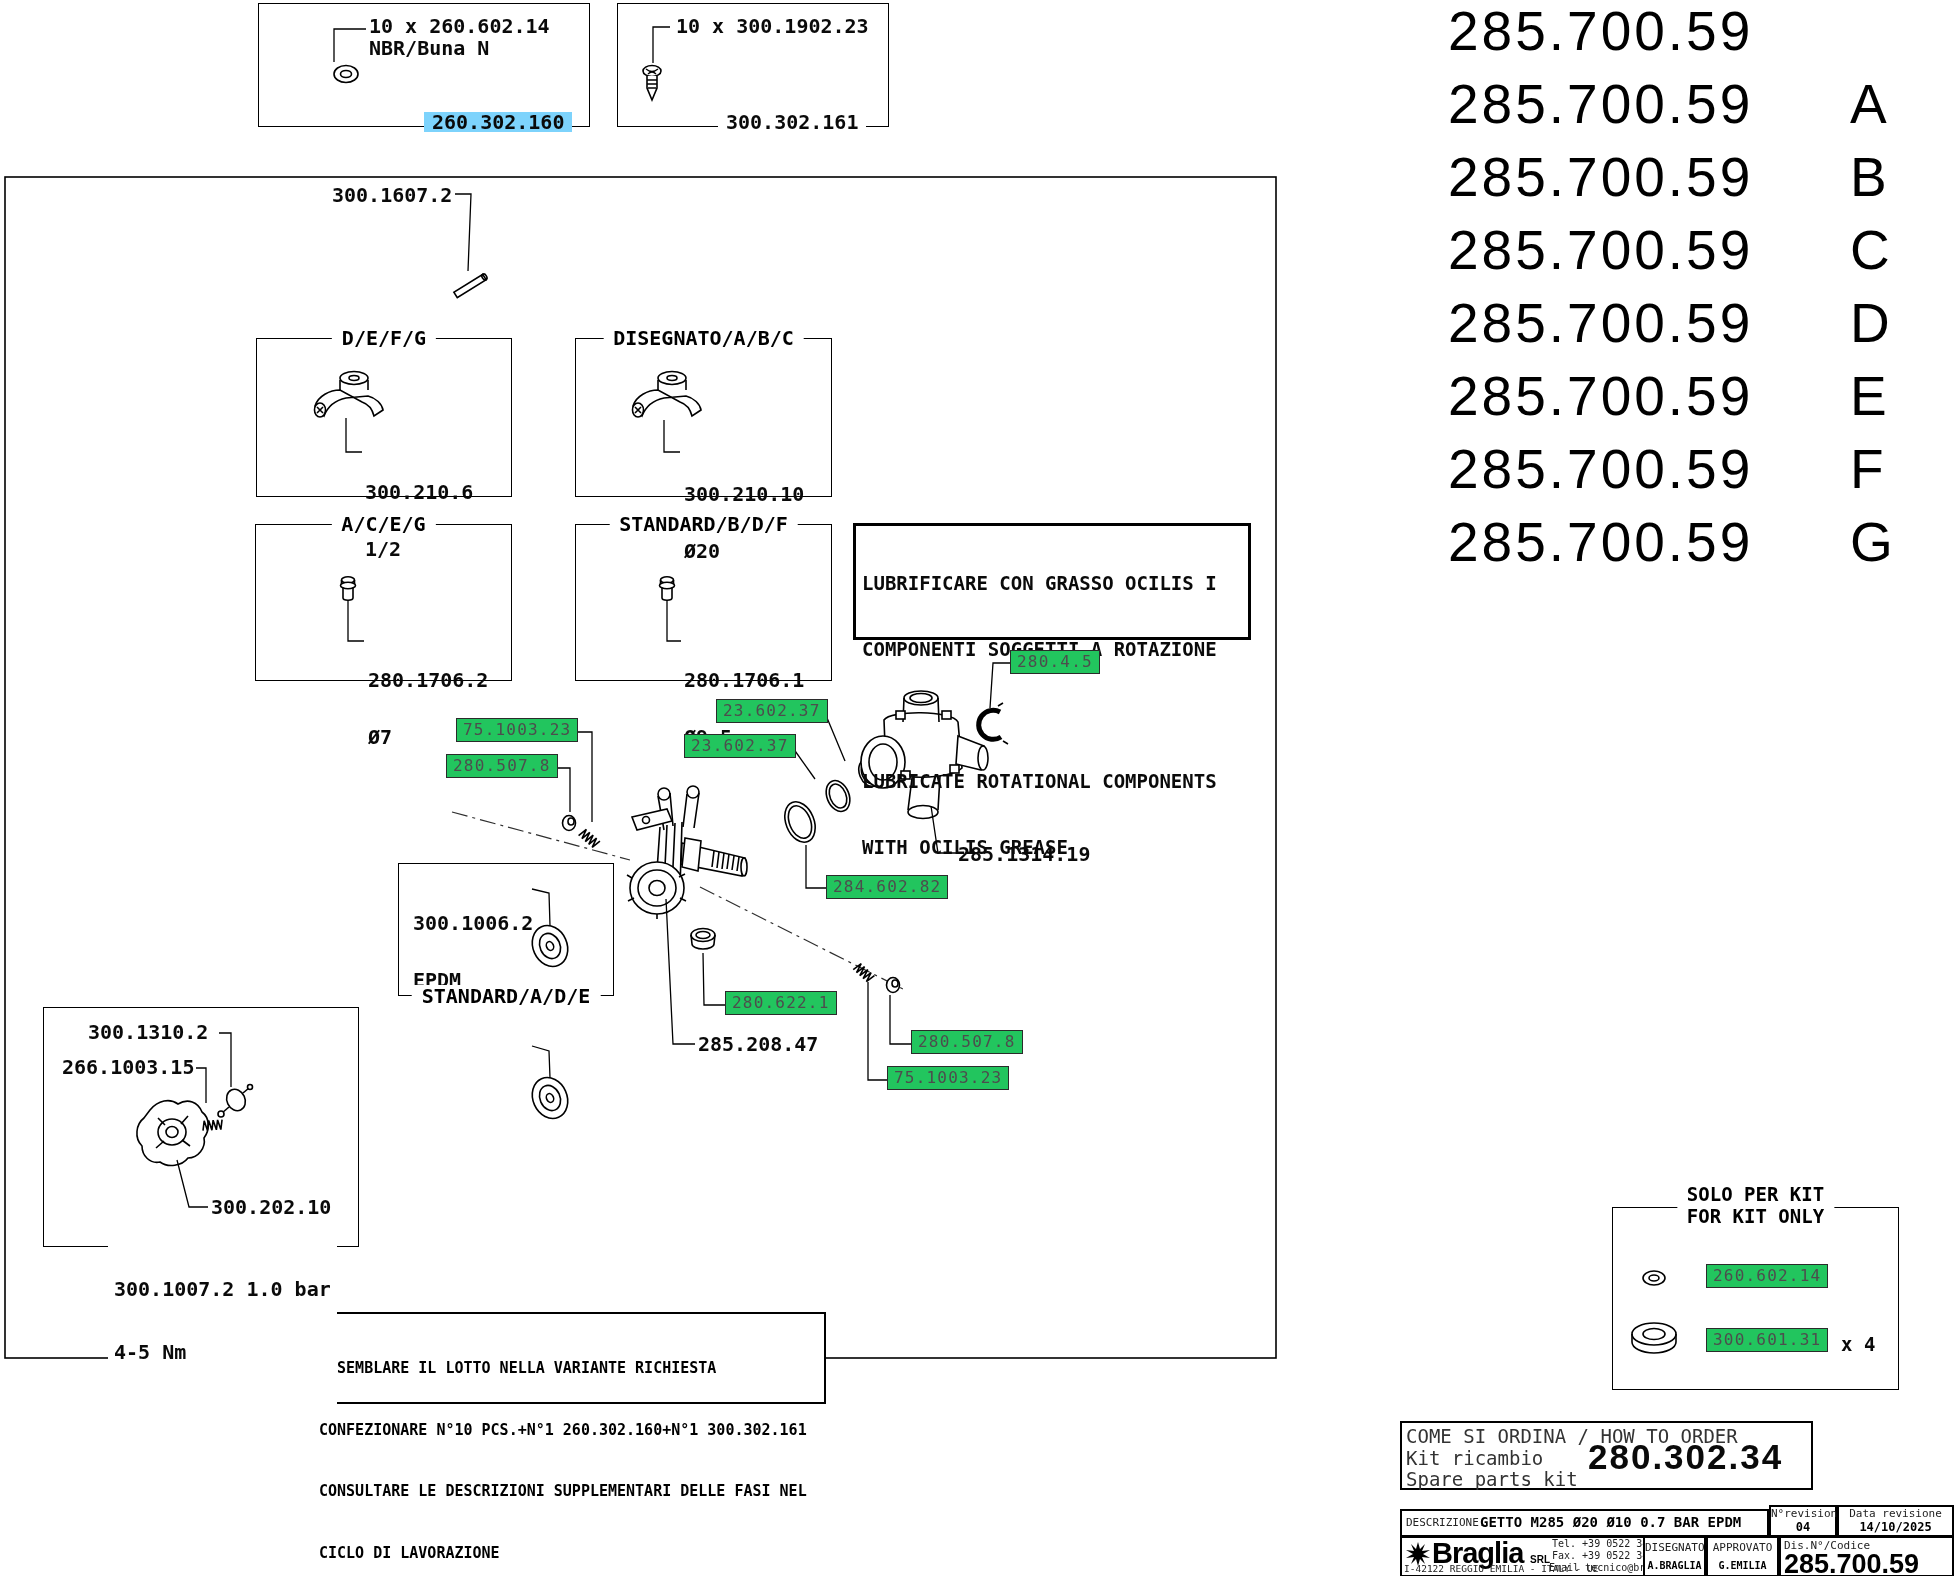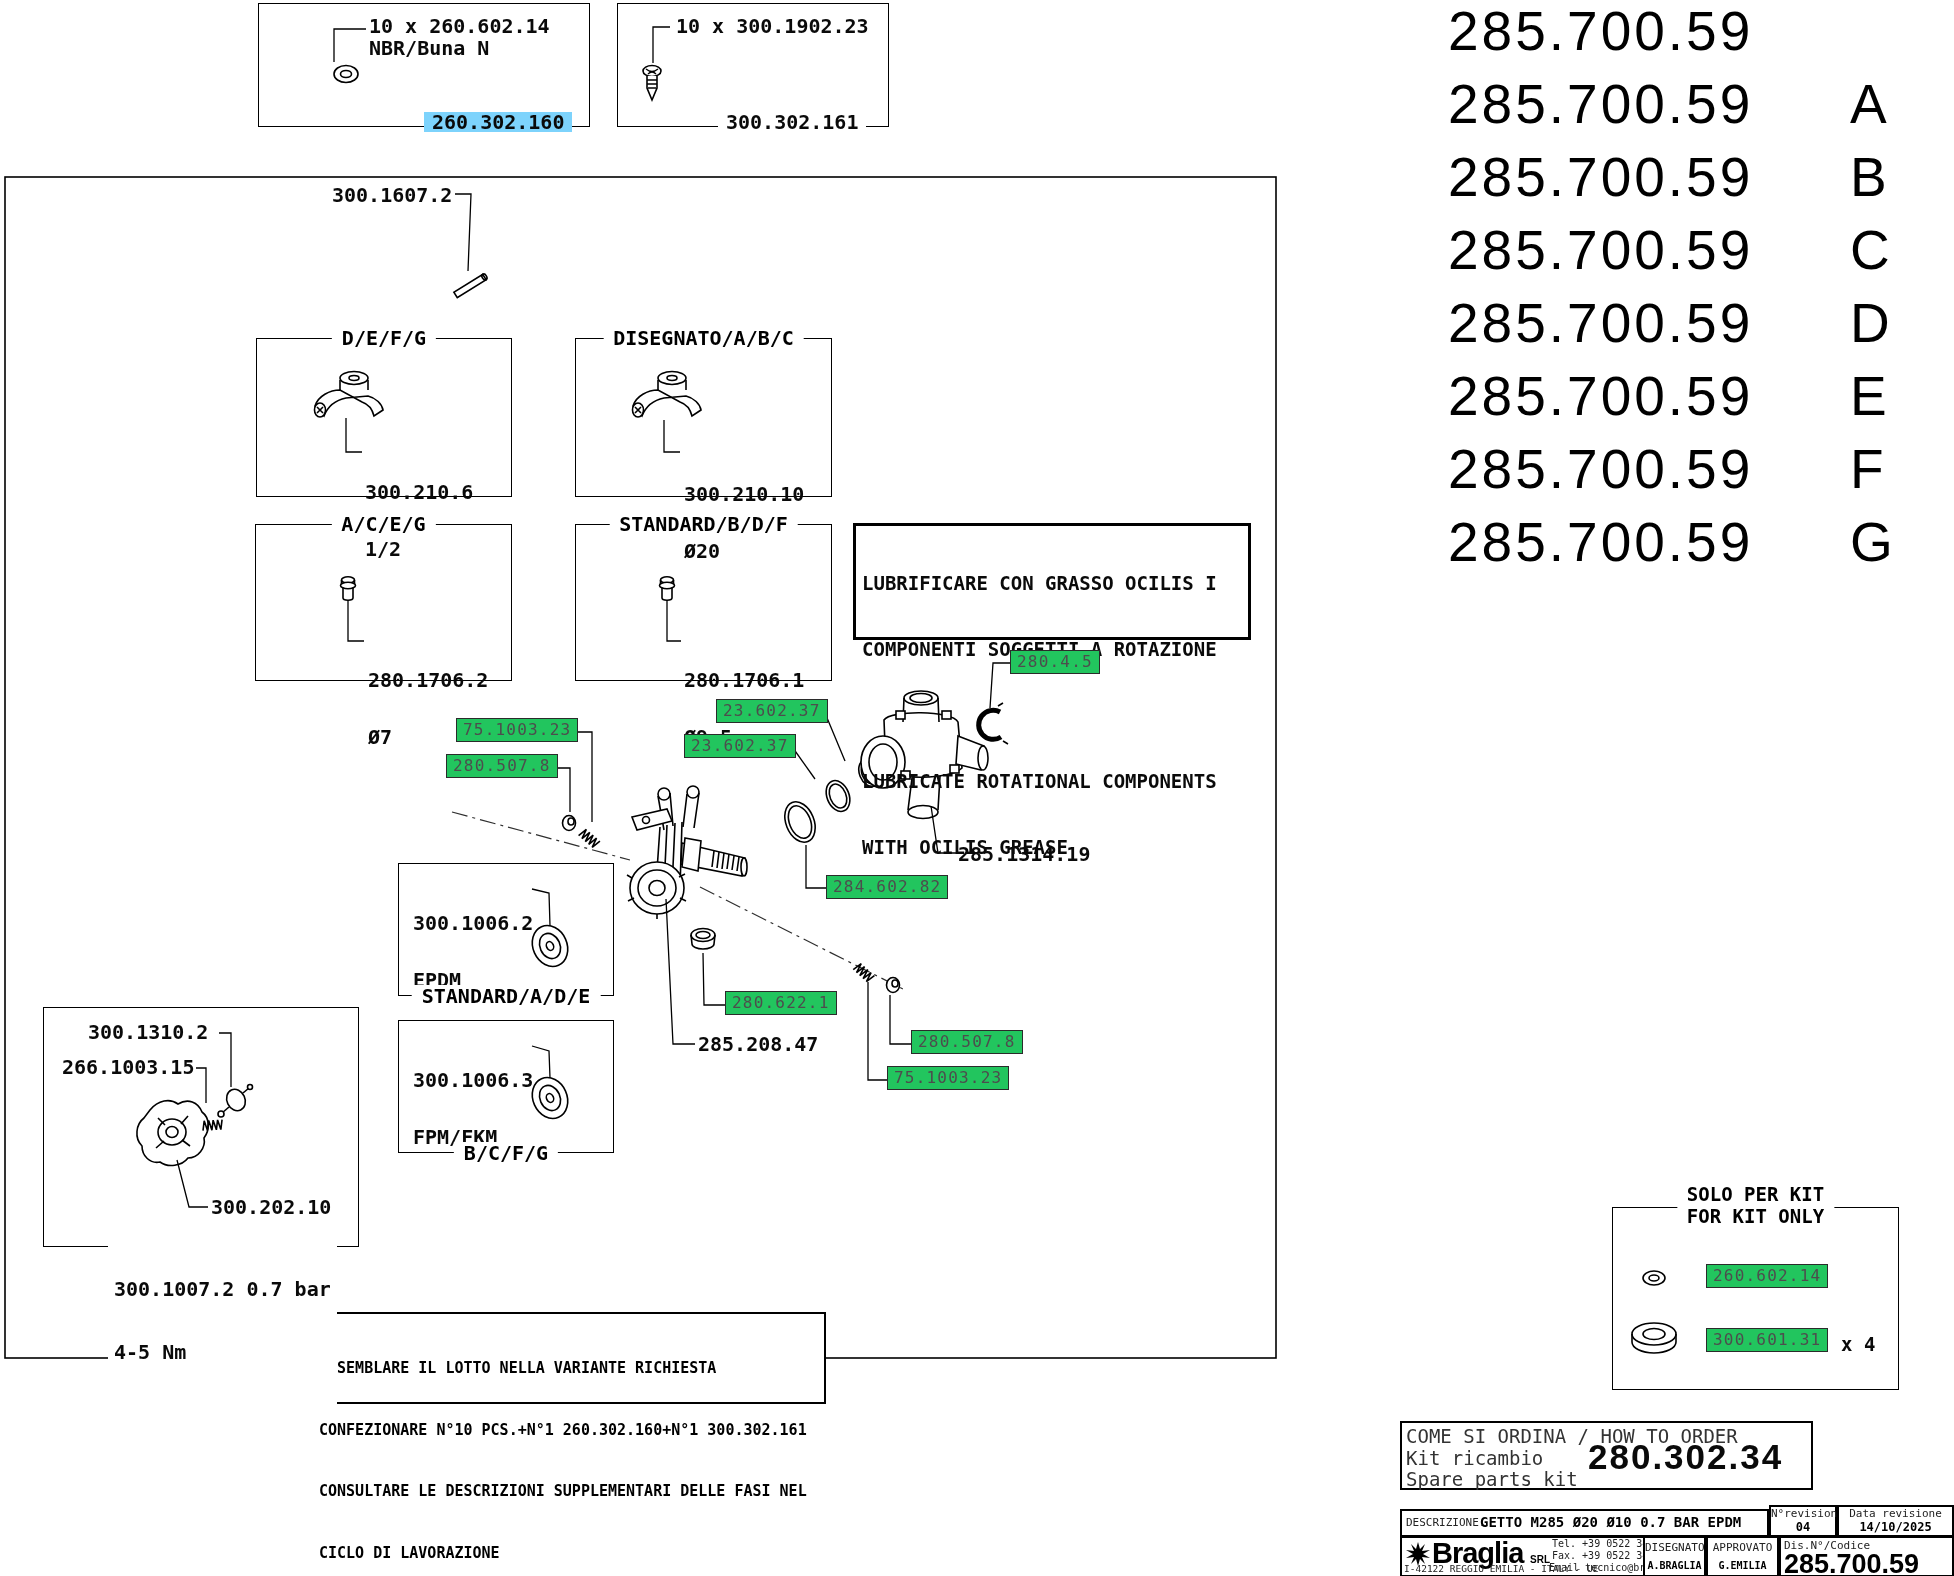--- a/index.html
+++ b/index.html
@@ -281,27 +281,20 @@
   </div>
 
   <div class="box" style="left:398px;top:863px;width:214px;height:131px;">
     <div class="lbl lbl2" style="left:14px;top:12px;">
       <div>300.1006.2</div>
       <div>EPDM</div>
     </div>
     <span class="btitle btitle-bottom">STANDARD/A/D/E</span>
   </div>
 
-  <div class="box" style="left:398px;top:1020px;width:214px;height:131px;">
-    <div class="lbl lbl2" style="left:14px;top:12px;">
-      <div>300.1006.3</div>
-      <div>FPM/FKM</div>
-    </div>
-    <span class="btitle btitle-bottom">B/C/F/G</span>
-  </div>
 
   <div class="wbox" style="left:853px;top:523px;width:386px;height:109px;border-width:3px;padding:2px 0 0 6px;">
     <div class="lbl" style="position:static;line-height:22px;font-size:19px;">
       <div>LUBRIFICARE CON GRASSO OCILIS I</div>
       <div>COMPONENTI SOGGETTI A ROTAZIONE</div>
       <div>&nbsp;</div>
       <div>LUBRICATE ROTATIONAL COMPONENTS</div>
       <div>WITH OCILIS GREASE</div>
     </div>
   </div>
@@ -317,21 +310,21 @@
   <div class="co" style="left:887px;top:1066px;">75.1003.23</div>
 
   <div class="lbl" style="left:958px;top:844px;">285.1314.19</div>
   <div class="lbl" style="left:698px;top:1034px;">285.208.47</div>
 
   <div class="box" style="left:43px;top:1007px;width:314px;height:238px;"></div>
   <div class="lbl" style="left:88px;top:1022px;">300.1310.2</div>
   <div class="lbl" style="left:62px;top:1057px;">266.1003.15</div>
   <div class="lbl" style="left:211px;top:1197px;">300.202.10</div>
   <div class="lbl lbl2" style="left:108px;top:1237px;background:#fff;padding:0 6px;line-height:21px;">
-    <div>300.1007.2 0.7 bar</div>
+    <div>300.1007.2 1.0 bar</div>
     <div>4-5 Nm</div>
   </div>
 
   <div class="wbox" style="left:312px;top:1312px;width:505px;height:85px;border-width:2.5px;padding:3px 0 0 5px;">
     <div style="font-size:15px;font-weight:bold;line-height:20.5px;white-space:pre;">
       <div>ASSEMBLARE IL LOTTO NELLA VARIANTE RICHIESTA</div>
       <div>CONFEZIONARE N°10 PCS.+N°1 260.302.160+N°1 300.302.161</div>
       <div>CONSULTARE LE DESCRIZIONI SUPPLEMENTARI DELLE FASI NEL</div>
       <div>CICLO DI LAVORAZIONE</div>
     </div>

